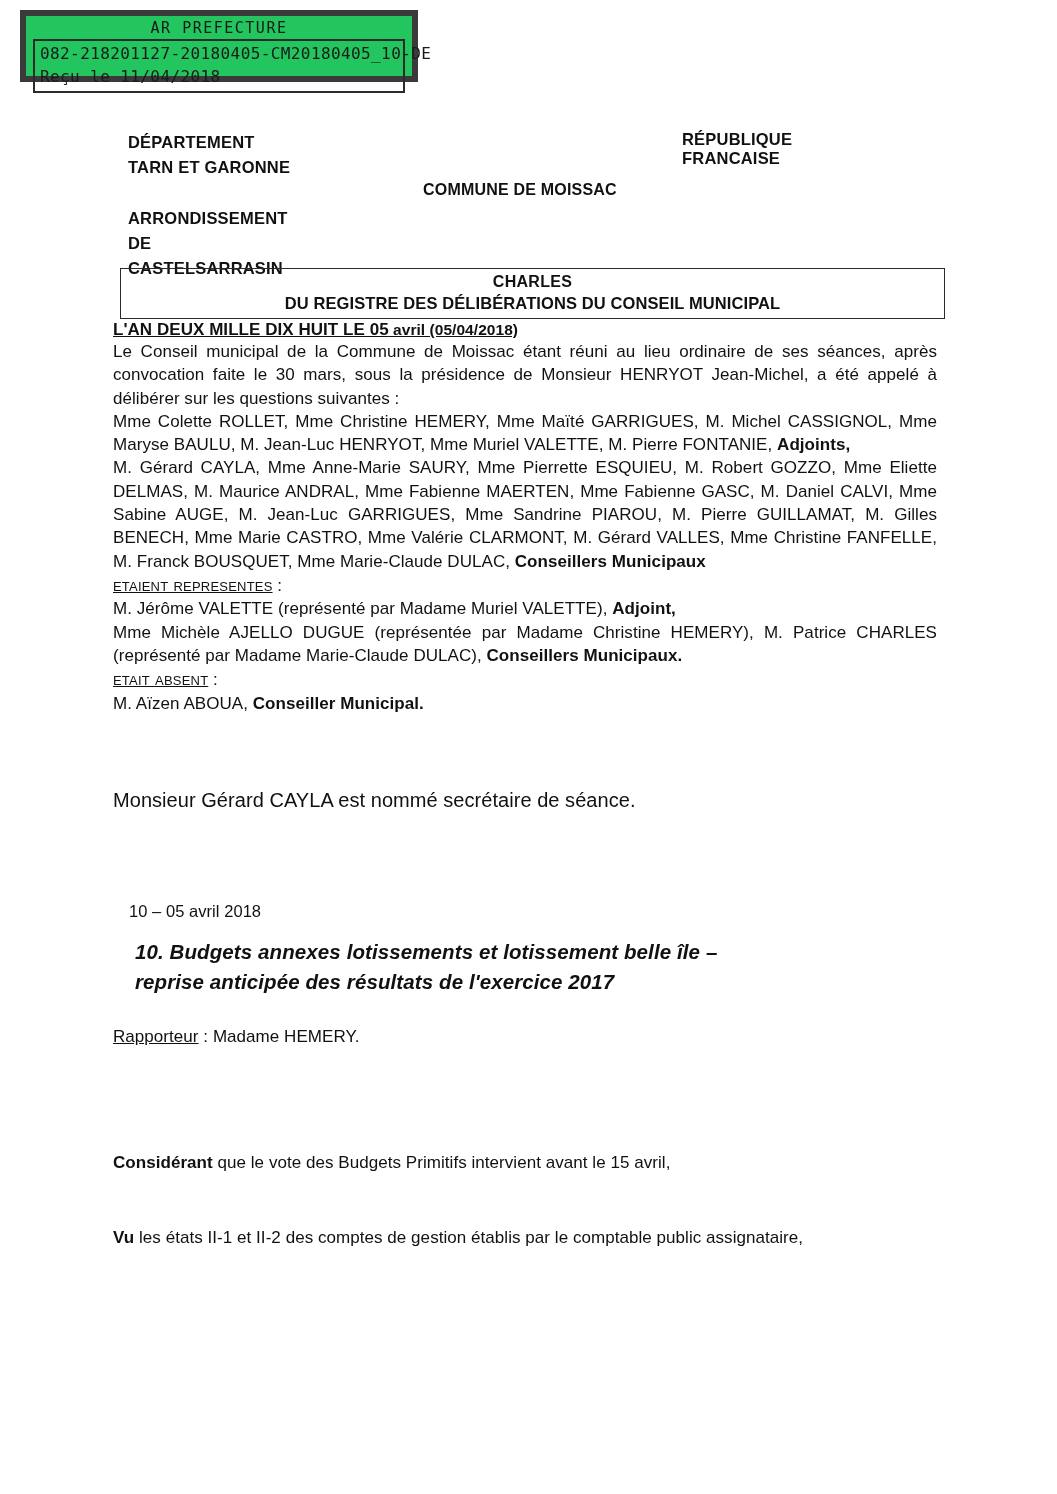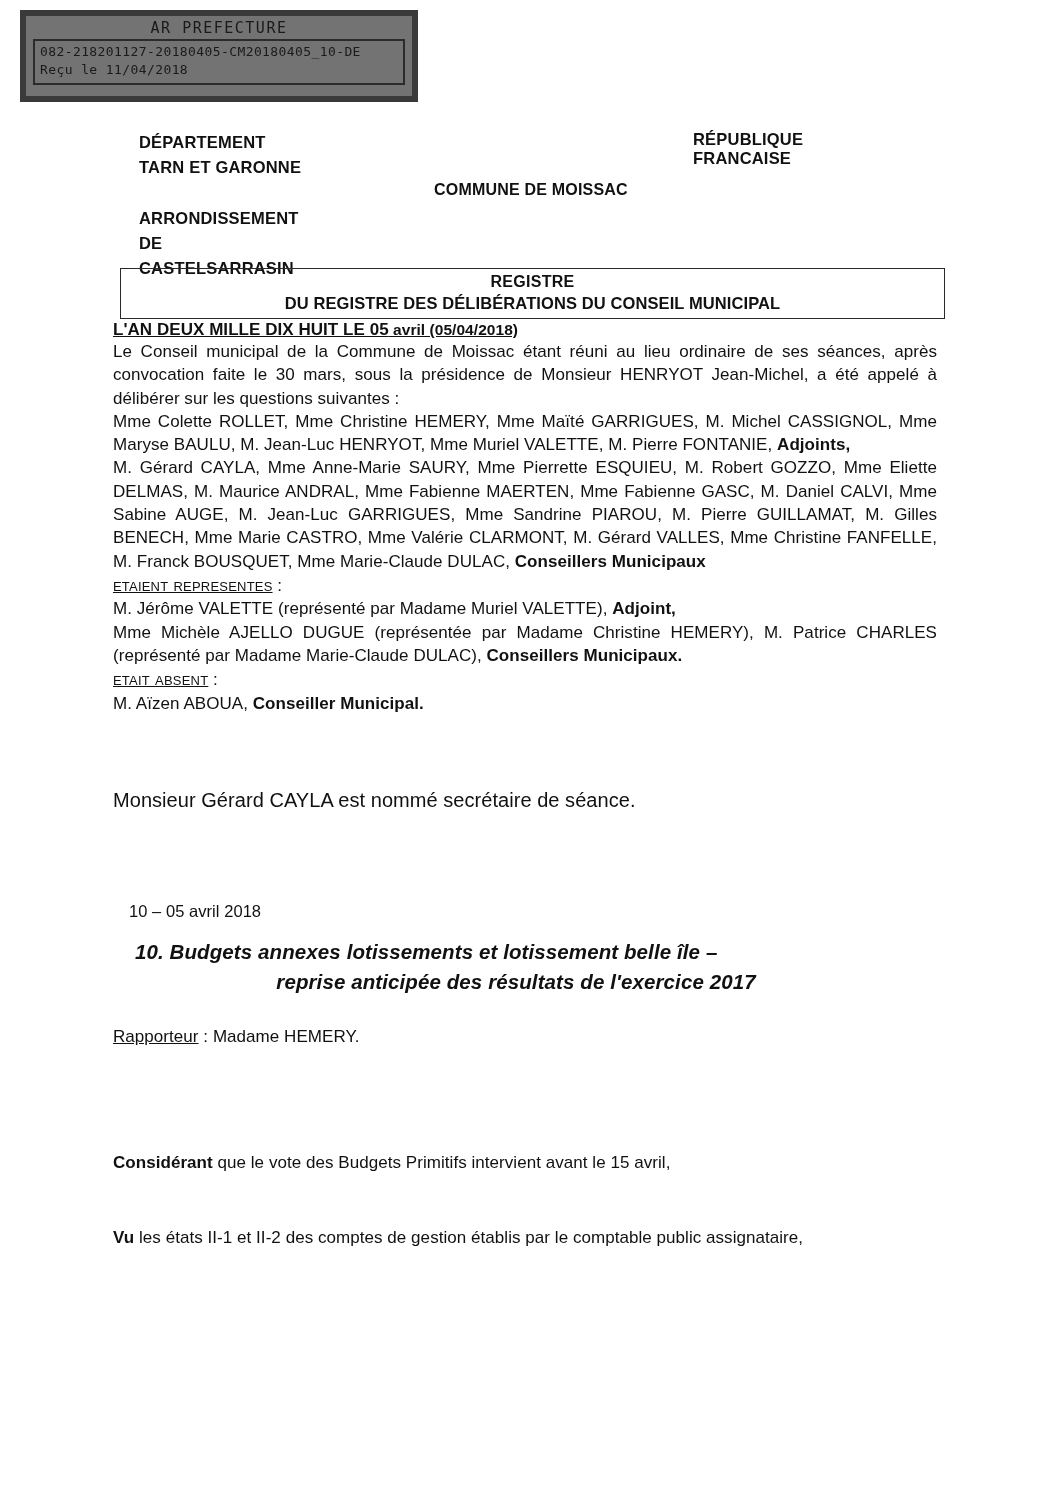--- a/index.html
+++ b/index.html
@@ -15,53 +15,53 @@
     color: #111111;
     overflow: hidden;
   }
 
   
   .stamp {
     position: absolute;
     left: 20px;
     top: 10px;
     width: 398px;
-    height: 92px;
+    height: 72px;
     border: 6px solid #3a3a3a;
-    background: #737373;
+    background: #22c55e;
     box-sizing: border-box;
   }
   .stamp-title {
     text-align: center;
     font-family: "DejaVu Sans Mono", monospace;
     font-size: 15px;
     letter-spacing: 1.5px;
     color: #1a1a1a;
     margin-top: 3px;
     margin-bottom: 2px;
   }
   .stamp-inner {
     border: 2px solid #2b2b2b;
     margin: 0 7px;
     padding: 2px 5px 3px 5px;
     box-sizing: border-box;
   }
   .stamp-line {
     font-family: "DejaVu Sans Mono", monospace;
-    font-size: 13px;
+    font-size: 16px;
     letter-spacing: 0.4px;
     line-height: 1.42;
     color: #1a1a1a;
     white-space: nowrap;
   }
 
   
   .header {
     position: absolute;
-    left: 15px;
+    left: 4px;
     top: 130px;
     width: 856px;
     height: 140px;
   }
   .hdr-left {
     position: absolute;
     left: 124px;
     top: 0;
     font-size: 16.5px;
     font-weight: bold;
@@ -171,21 +171,20 @@
     font-style: italic;
     line-height: 1.45;
     text-align: justify;
     margin: 8px 0 0 0;
     padding-left: 22px;
     padding-right: 10px;
     letter-spacing: 0.1px;
   }
   .delib-title .line2 {
     display: block;
-    text-align: center;
     padding-right: 30px;
   }
   .rapporteur {
     font-size: 17px;
     margin: 0;
     letter-spacing: 0.05px;
   }
   .rapporteur .u {
     text-decoration: underline;
     text-underline-offset: 1px;
@@ -217,21 +216,21 @@
       <div>ARRONDISSEMENT</div>
       <span class="de-line">DE</span>
       <div>CASTELSARRASIN</div>
     </div>
   </div>
   <div class="hdr-right">RÉPUBLIQUE FRANCAISE</div>
   <div class="hdr-commune">COMMUNE DE MOISSAC</div>
 </div>
 
 <div class="extrait-box">
-  <div class="l1">REGISTRE</div>
+  <div class="l1">CHARLES</div>
   <div class="l2">DU REGISTRE DES DÉLIBÉRATIONS DU CONSEIL MUNICIPAL</div>
 </div>
 
 <div class="body-col">
 
   <p class="date-line"><span>L'AN DEUX MILLE DIX HUIT LE 05</span><span class="sub"> avril (05/04/2018)</span></p>
 
   <p class="p">Le Conseil municipal de la Commune de Moissac étant réuni au lieu ordinaire de ses séances, après convocation faite le 30 mars, sous la présidence de Monsieur HENRYOT Jean-Michel, a été appelé à délibérer sur les questions suivantes :</p>
 
 

